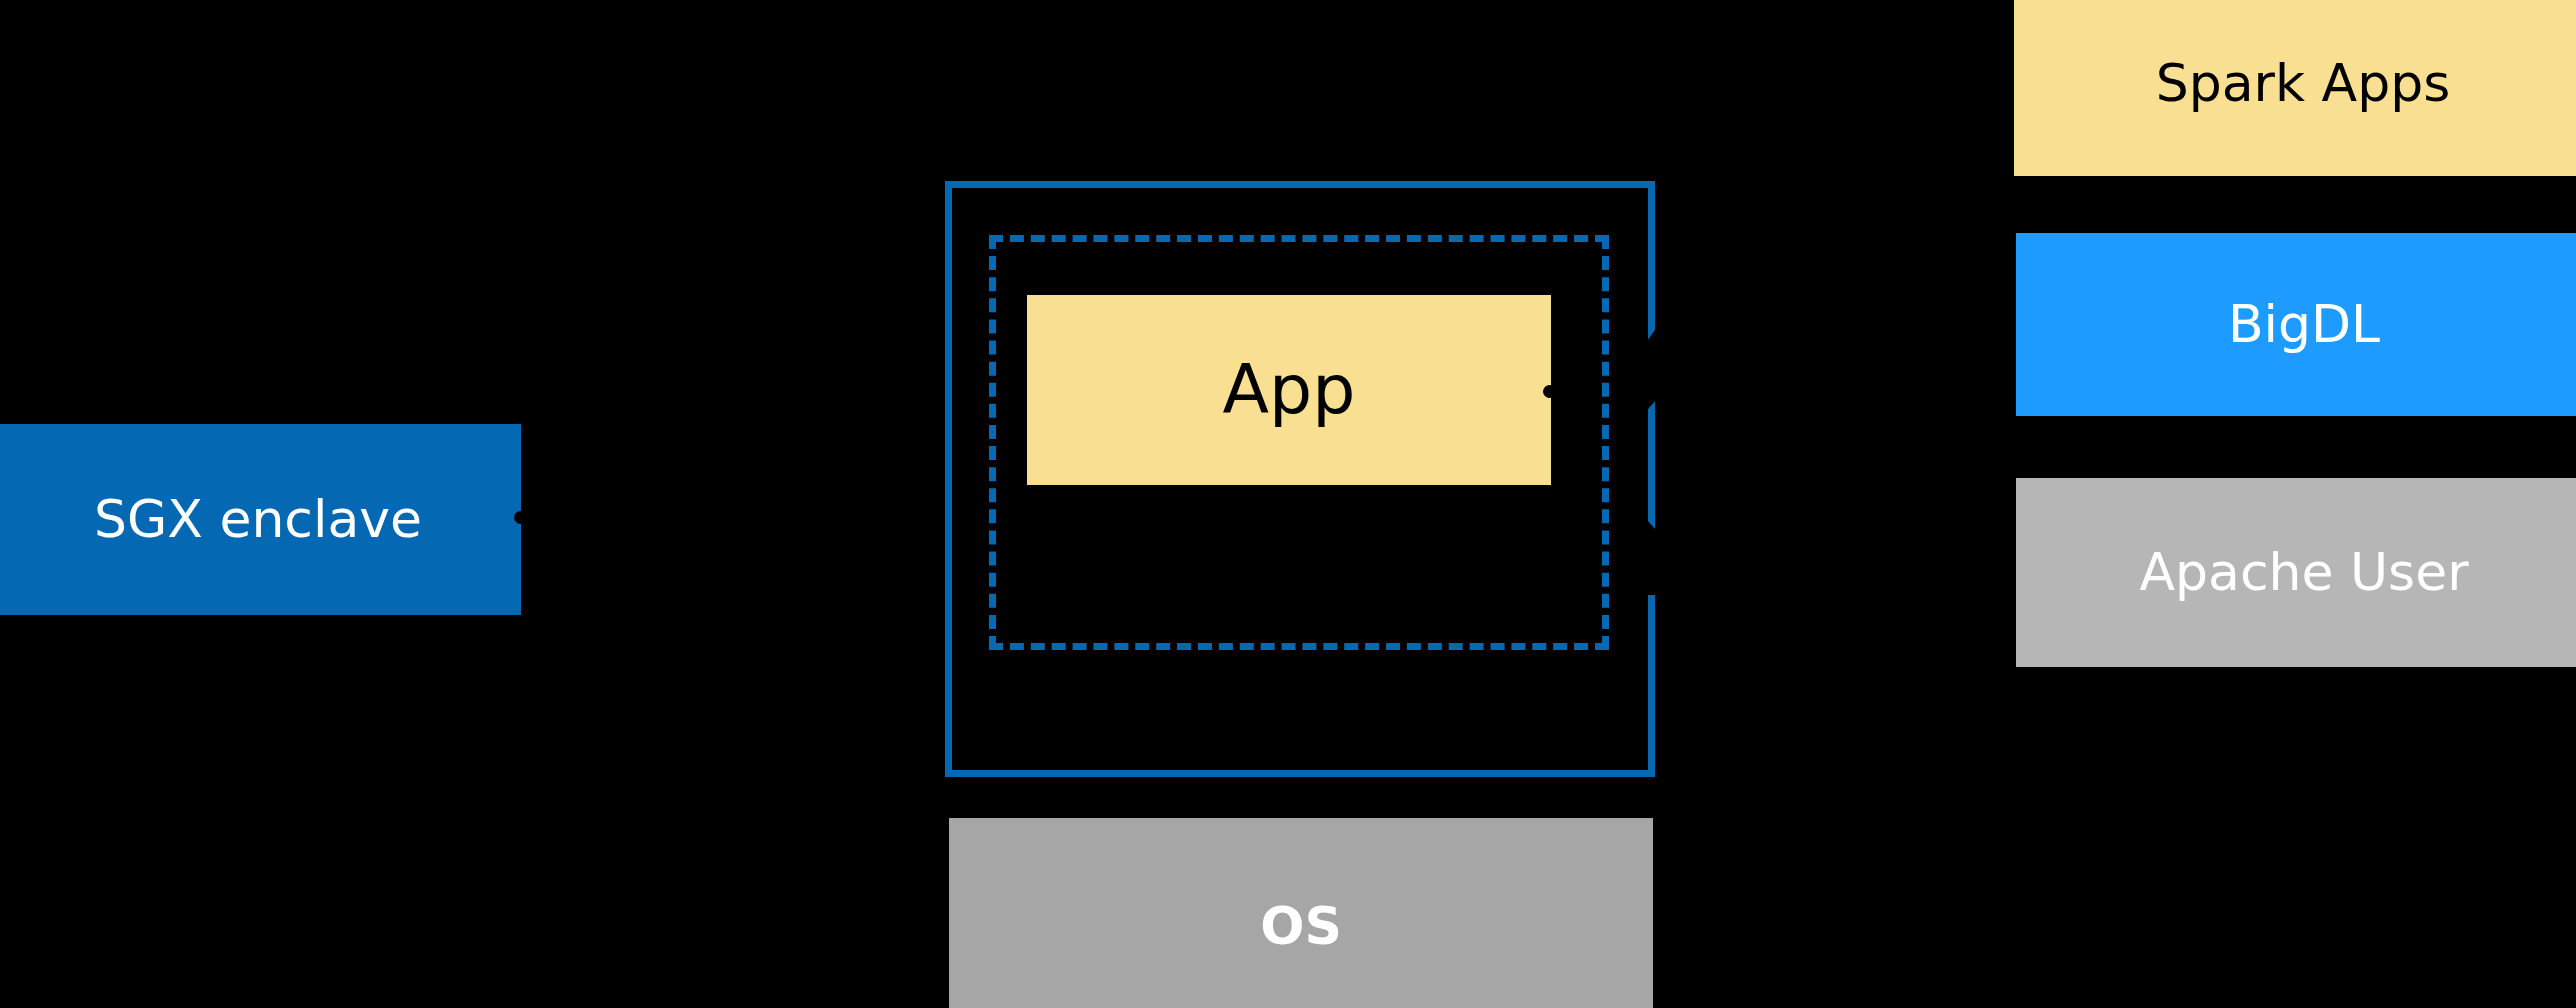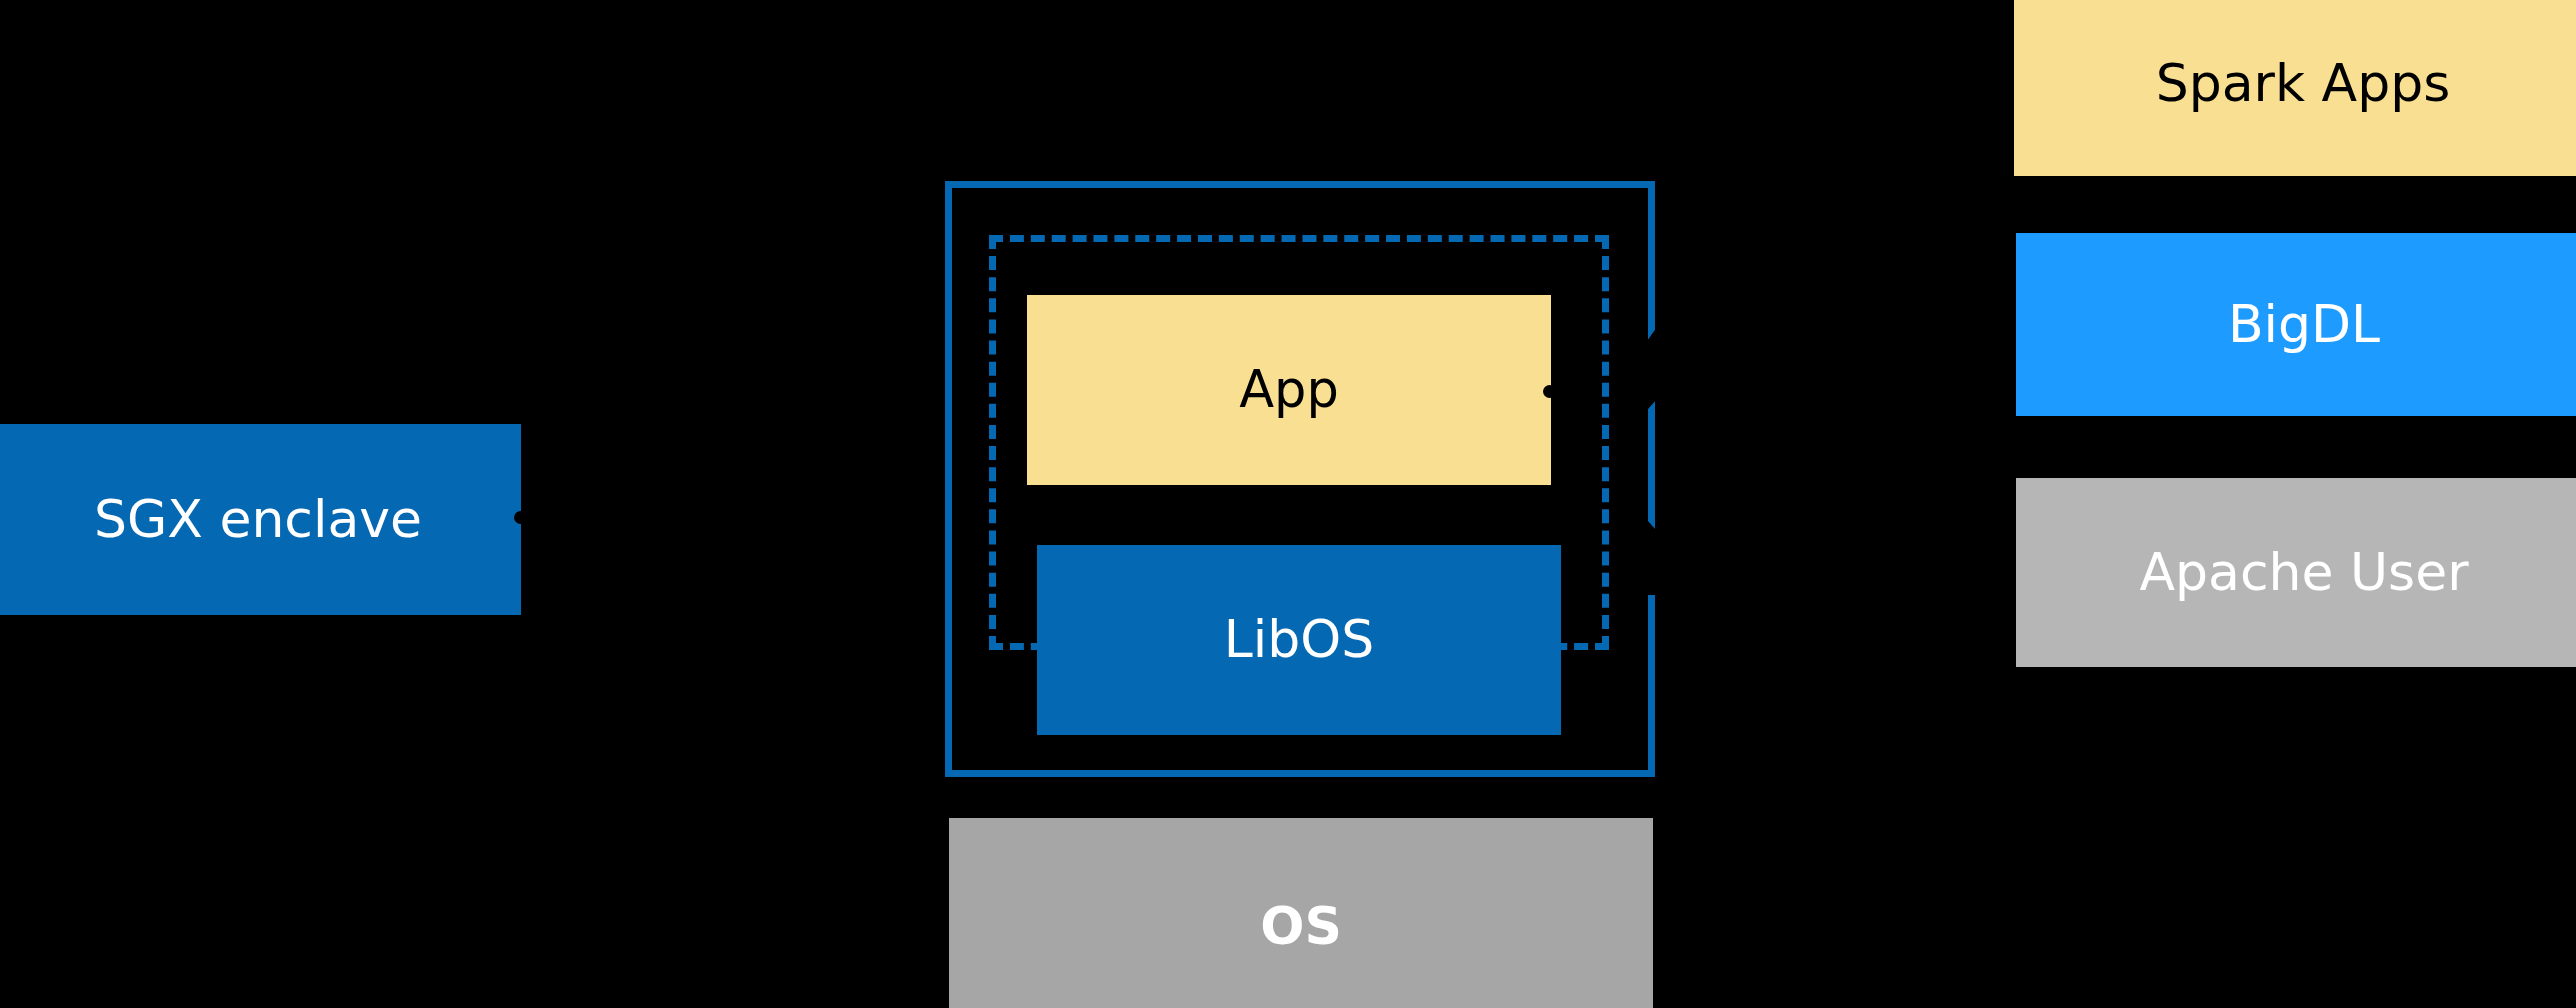--- a/index.html
+++ b/index.html
@@ -66,21 +66,21 @@
   }
 
   
   #app-box {
     left: 1027px;
     top: 295px;
     width: 524px;
     height: 190px;
     background: #F8DF91;
     color: #000000;
-    font-size: 51px;
+    font-size: 68px;
   }
 
   
   #libos-box {
     left: 1037px;
     top: 545px;
     width: 524px;
     height: 190px;
     background: #0568B3;
     color: #FFFFFF;
@@ -161,23 +161,20 @@
 
   <div class="node" id="enclave-frame"></div>
 
   <div class="node" id="libos-frame"></div>
 
   <div class="node" id="app-box">
     <span class="label">App</span>
   </div>
   <div class="arrow-dot" id="app-connector-dot"></div>
 
-  <div class="node" id="libos-box">
-    <span class="label">LibOS</span>
-  </div>
 
   <div class="node" id="os-box">
     <span class="label">OS</span>
   </div>
 
   <svg id="frame-connector-svg" viewBox="0 0 120 420" xmlns="http://www.w3.org/2000/svg">
     <path d="M 118 0 L 118 70 L 84 118 L 84 180 L 40 230 L 40 300 L 84 350 L 84 420" fill="none" stroke="#000000" stroke-width="14"></path>
   </svg>
 
   <div class="node" id="user-apps-box">

